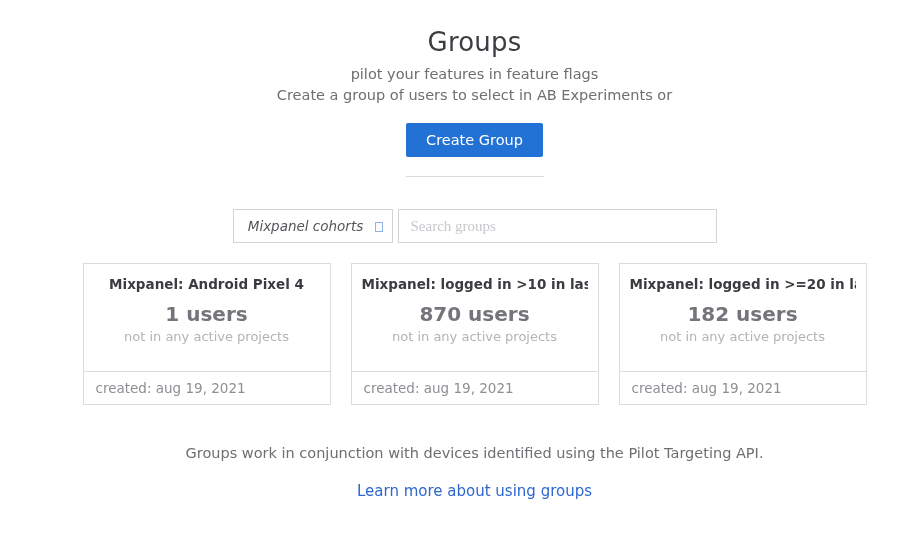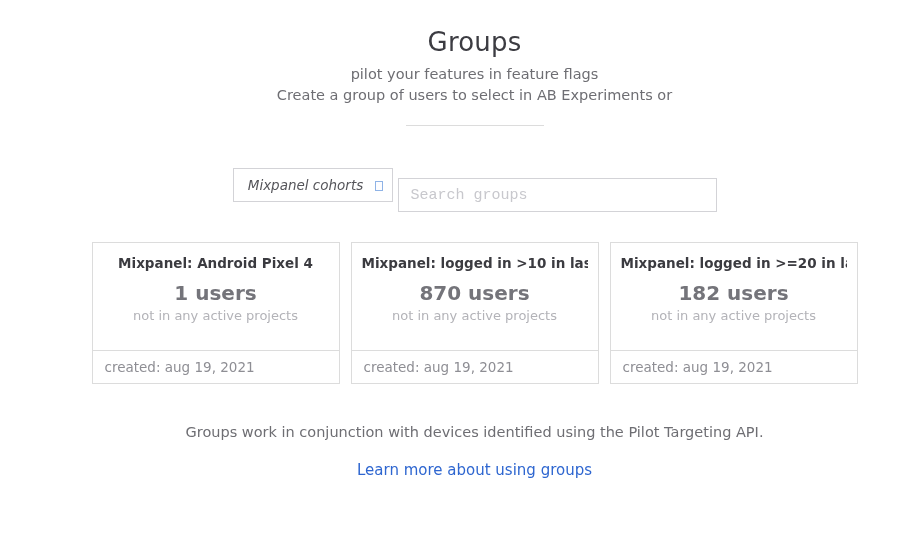--- a/index.html
+++ b/index.html
@@ -75,33 +75,32 @@
     right: 9px; top: 12px;
     width: 8px; height: 10px;
     border: 1px solid #8fb3e6;
     background: #fdfdff;
   }
   .search-input {
     width: 319px; height: 34px;
     border: 1px solid #d3d3d7;
     padding: 0 12px;
     font-size: 15px;
-    font-family: Liberation Mono, monospace;
+    font-family: Liberation Serif, serif;
     color: #55555a;
     outline: none;
+  }
+  .search-input::placeholder { color: #c8c8cd; opacity: 1; }
+
+  
+  .cards-row {
     margin-top: 20px;
-  }
-  .search-input::placeholder { color: #c8c8cd; opacity: 1; }
-
-  
-  .cards-row {
-    margin-top: 30px;
     display: flex;
     justify-content: center;
-    gap: 11px;
+    gap: 20px;
     align-items: flex-end;
   }
   .group-card {
     width: 248px;
     border: 1px solid #dcdcdc;
     background: #ffffff;
   }
   .card-body {
     height: 107px;
     padding: 12px 10px 0;
@@ -157,20 +156,21 @@
 <body>
 
 <div class="page">
 
   <div class="header">
     <h1 class="page-title">Groups</h1>
     <div class="subtitle">
       <div>pilot your features in feature flags</div>
       <div>Create a group of users to select in AB Experiments or</div>
     </div>
+    <button class="create-btn">Create Group</button>
     <hr class="title-divider">
   </div>
 
   <div class="filter-row">
     <div class="cohort-select">
       <span class="select-label">Mixpanel cohorts</span>
       <span class="square-glyph"></span>
     </div>
     <input class="search-input" type="text" placeholder="Search groups" style="">
   </div>

